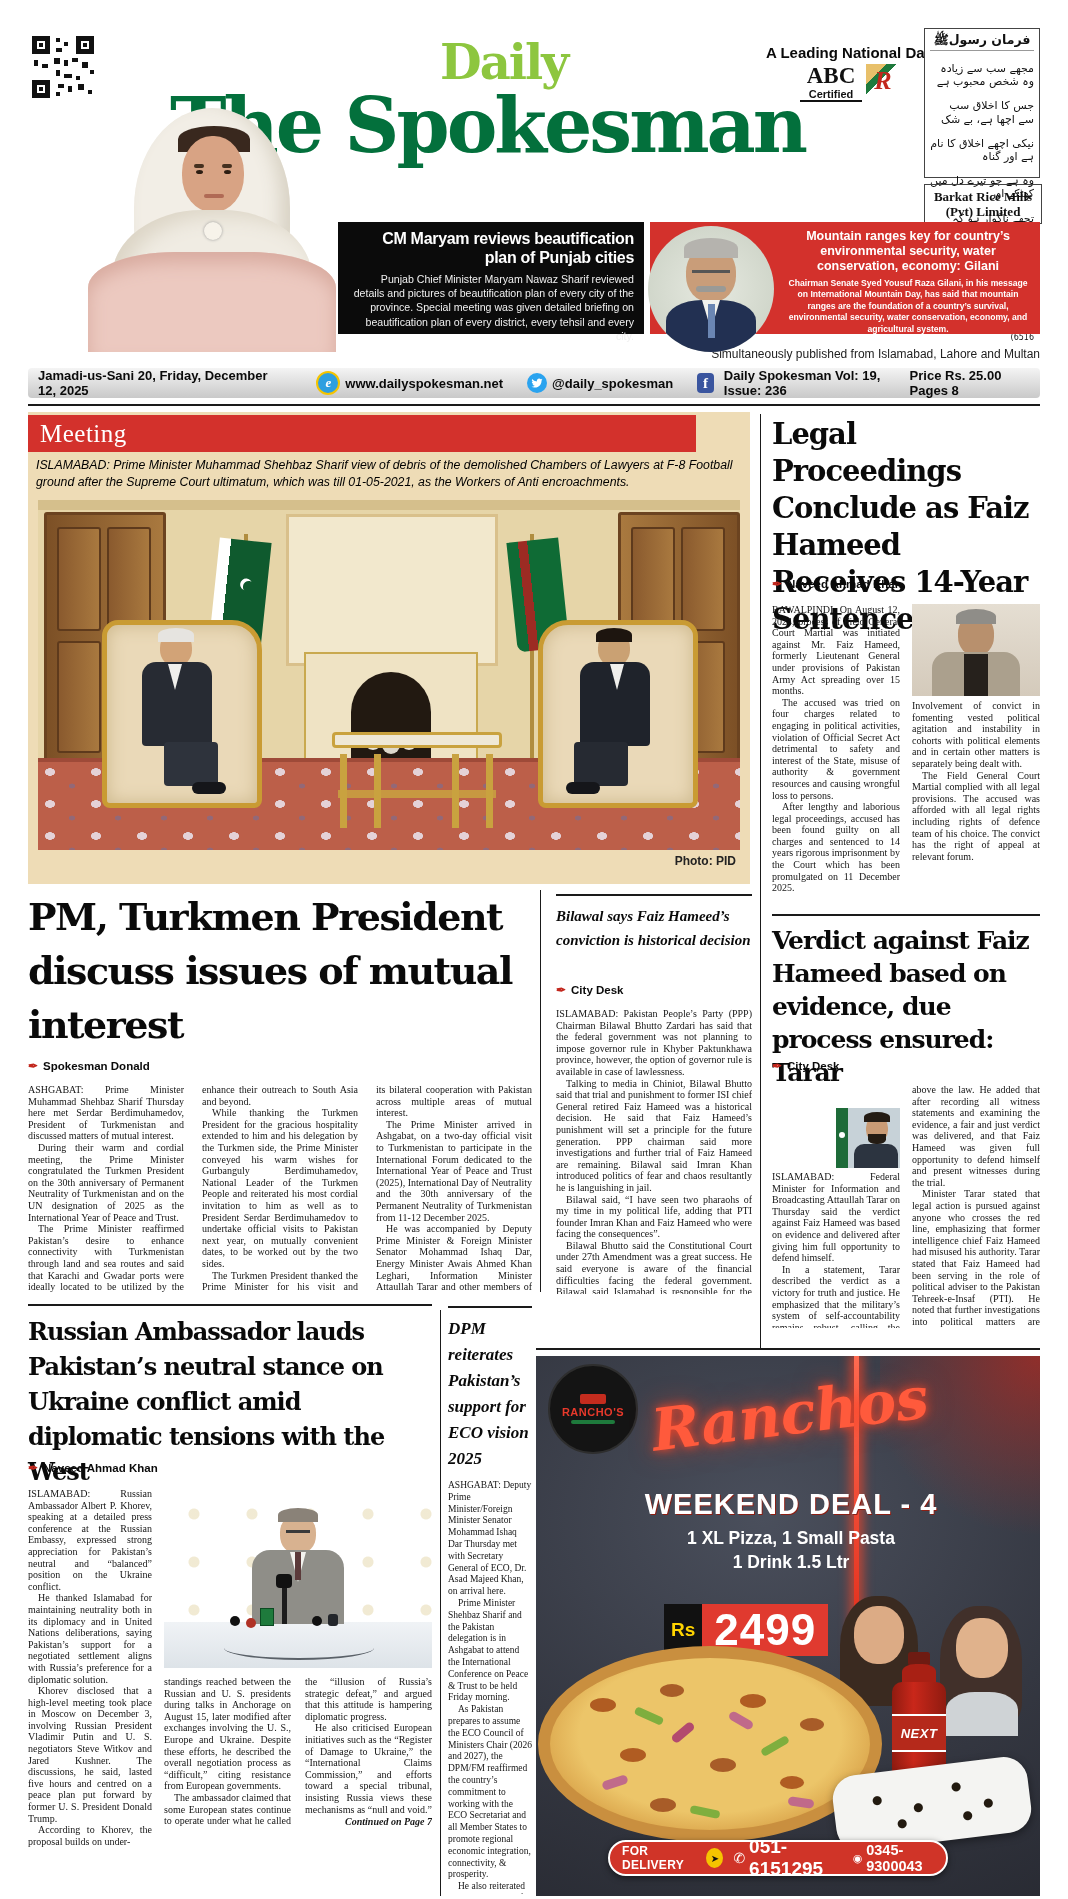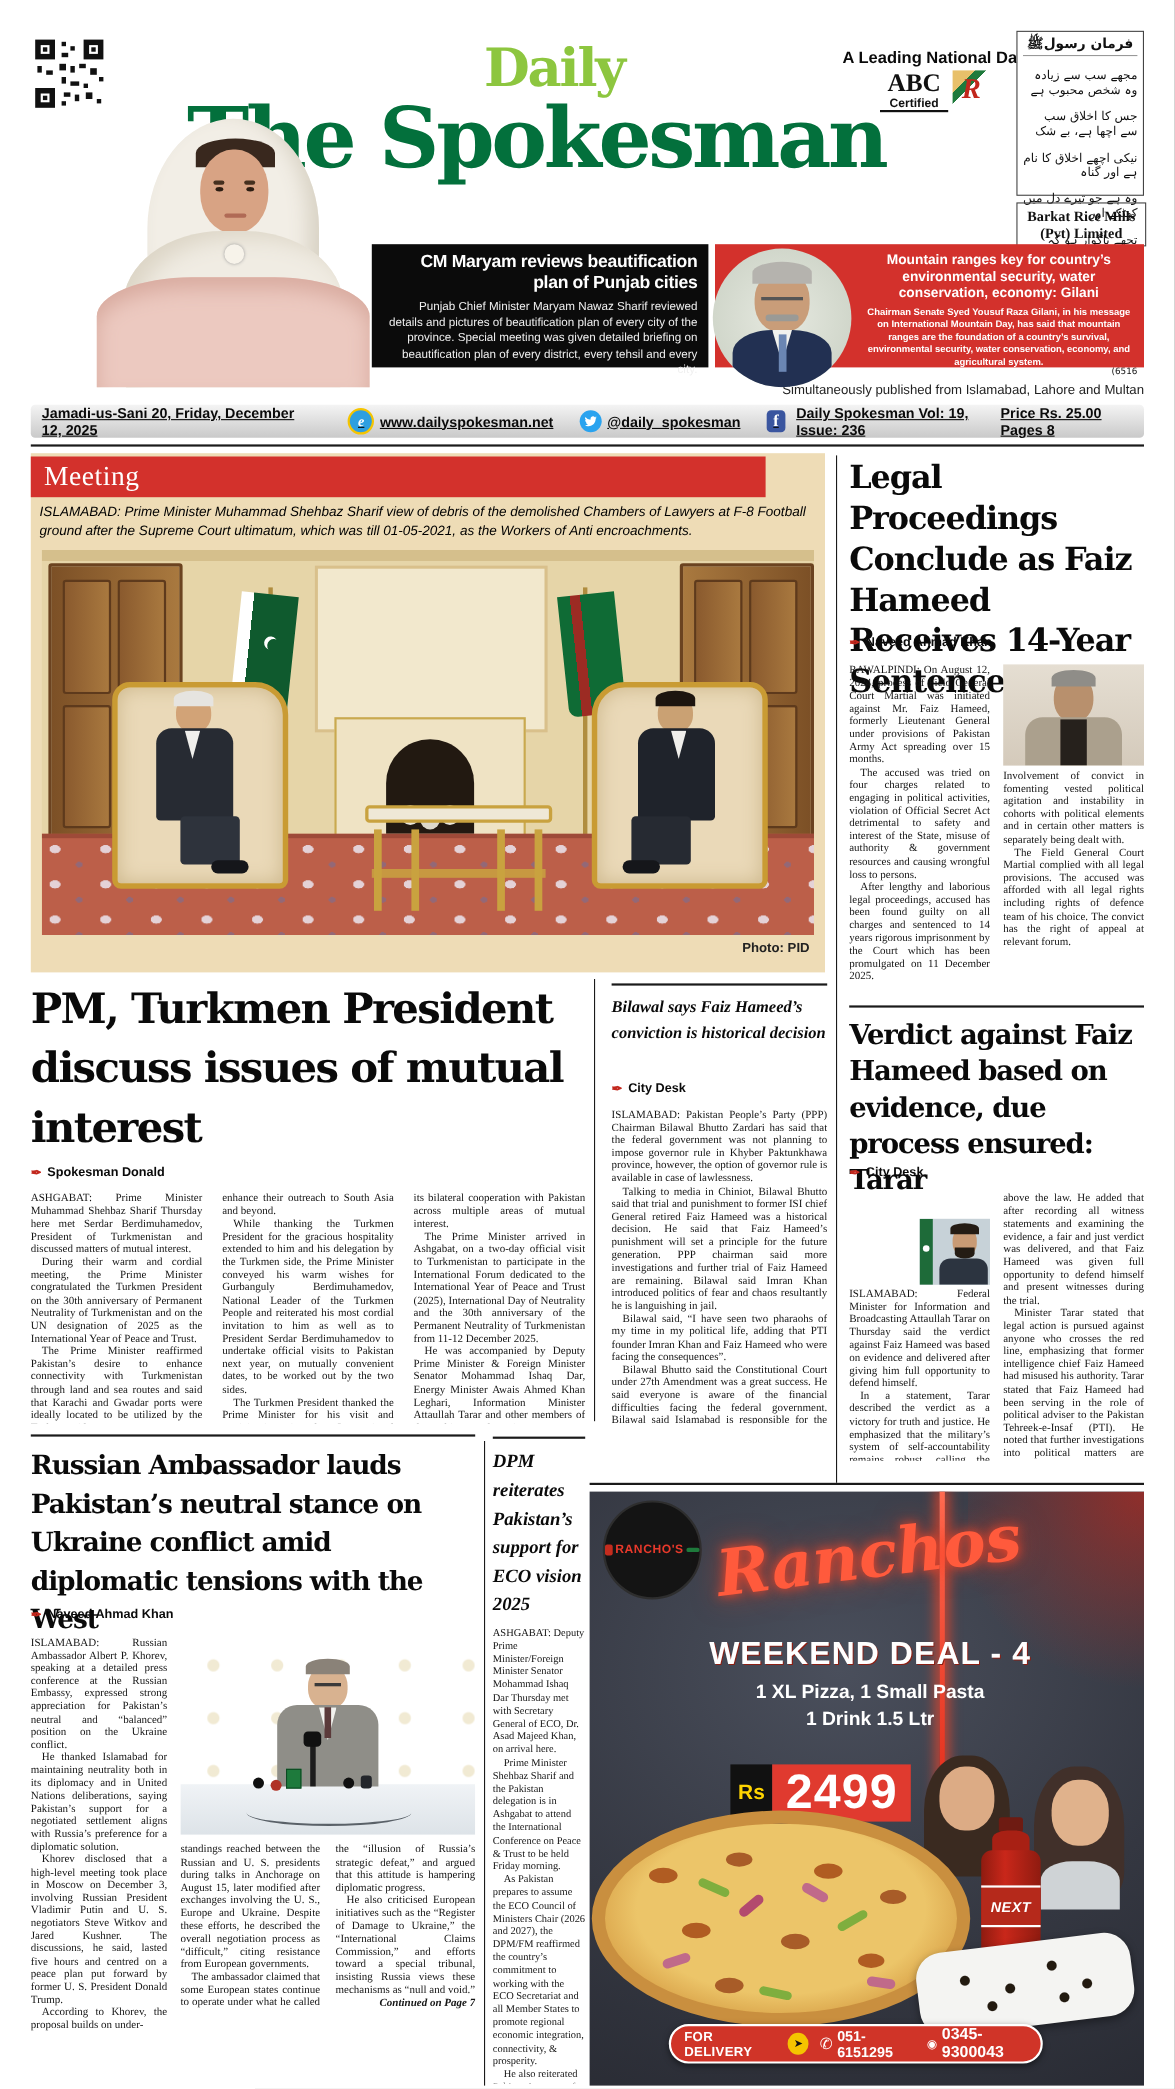--- a/index.html
+++ b/index.html
@@ -10,21 +10,21 @@
   .italhl{font-family:"Liberation Serif",serif;font-style:italic;font-weight:bold;color:#0a0a0a;}
   .bodytx{font-family:"Liberation Serif",serif;font-size:10px;line-height:11.6px;text-align:justify;color:#151515;overflow:hidden;}
   .bodytx p{margin:0;text-indent:10px;}
   .bodytx p:first-child{text-indent:0;}
   .byline{display:flex;align-items:center;gap:5px;font-weight:bold;font-size:11.5px;color:#0a0a0a;}
   .pen{color:#c2271d;font-size:12px;line-height:12px;}
   .rule-h{background:#1a1a1a;height:1.5px;}
   .rule-v{background:#1a1a1a;width:1px;}
   .colwrap{display:flex;}
   .dateline{display:flex;align-items:center;background:linear-gradient(#f4f4f4,#c9c9c9);
-            border-radius:4px;font-weight:bold;font-size:13px;color:#0a0a0a;text-decoration:underline;}
+            border-radius:4px;font-weight:bold;font-size:13px;color:#0a0a0a;}
   .ic{display:inline-flex;align-items:center;justify-content:center;border-radius:50%;
       width:20px;height:20px;color:#fff;font-weight:bold;flex:0 0 auto;}
   .urdu{direction:rtl;font-family:"DejaVu Sans",sans-serif;text-align:right;}
   .doorpanel{position:absolute;border:2px solid #5e3a1c;border-radius:3px;
              background:linear-gradient(90deg,#8a5a2e,#a9793f);}
   .leg{position:absolute;width:7px;height:74px;background:#c9a23f;bottom:0;}
   .topping{position:absolute;border-radius:50%;}
   .adtxt{color:#fff;font-weight:bold;}
 </style>
 </head>
@@ -356,21 +356,21 @@
       <p>As Pakistan prepares to assume the ECO Council of Ministers Chair (2026 and 2027), the DPM/FM reaffirmed the country’s commitment to working with the ECO Secretariat and all Member States to promote regional economic integration, connectivity, &amp; prosperity.</p>
       <p>He also reiterated Pakistan’s support for ECO Vision 2025 and suggested that ECO Secretariat should start working for next upgraded version of ECO Vision 2035.</p>
     </div>
 
   <div class="abs rule-h" style="left:536px;top:1348px;width:504px;"></div>
   <div class="abs" style="left:536px;top:1356px;width:504px;height:540px;overflow:hidden;
               background:radial-gradient(120% 90% at 45% 30%, #4a4f5c 0%, #343741 55%, #262830 100%);">
     <div class="abs" style="right:0;top:0;width:160px;height:200px;background:radial-gradient(circle at 100% 0, rgba(220,40,25,0.55) 0%, transparent 70%);"></div>
     <div class="abs" style="left:318px;top:0;width:5px;height:300px;background:linear-gradient(#ff6a50,#e02a18);box-shadow:0 0 12px 3px rgba(255,70,40,0.8);"></div>
 
-    <div class="abs" style="left:12px;top:8px;width:86px;height:86px;border-radius:50%;background:#141414;border:2px solid #2e2e2e;display:flex;align-items:center;justify-content:center;gap:2px;">
+    <div class="abs" style="left:12px;top:8px;width:86px;height:86px;border-radius:50%;background:#141414;border:2px solid #2e2e2e;display:flex;flex-direction:column;align-items:center;justify-content:center;gap:2px;">
       <div style="width:26px;height:10px;background:#c42c1e;border-radius:2px;"></div>
       <span style="color:#e8392b;font-weight:bold;font-size:11px;letter-spacing:0.5px;">RANCHO'S</span>
       <div style="width:44px;height:4px;background:#1e7a3c;border-radius:2px;"></div>
     </div>
 
     <div class="abs" style="left:104px;top:24px;width:300px;text-align:center;font-family:'DejaVu Serif',serif;font-style:italic;font-weight:bold;
                 font-size:58px;color:#ff5a3c;transform:rotate(-7deg);
                 text-shadow:0 0 10px rgba(255,70,40,0.95),0 0 26px rgba(255,60,30,0.6);">Ranchos</div>
 
     <div class="abs adtxt" style="left:100px;top:132px;width:310px;text-align:center;font-size:29px;letter-spacing:1px;text-shadow:1px 1px 0 #8c1f14;">WEEKEND DEAL - 4</div>
@@ -423,19 +423,19 @@
     <div class="abs" style="left:298px;top:404px;width:196px;height:88px;">
       <div class="abs" style="left:0;top:6px;width:196px;height:76px;background:#f4f4f2;border-radius:24px;transform:rotate(-7deg);box-shadow:0 3px 8px rgba(0,0,0,0.4);"></div>
       <div class="abs" style="left:14px;top:16px;width:168px;height:56px;background:radial-gradient(#ecd9a0,#dcc27e);border-radius:50%;transform:rotate(-7deg);
            background-image:radial-gradient(circle 5px at 30px 18px,#221a10 0 4px,transparent 5px),radial-gradient(circle 5px at 70px 30px,#221a10 0 4px,transparent 5px),radial-gradient(circle 5px at 110px 14px,#221a10 0 4px,transparent 5px),radial-gradient(circle 5px at 140px 34px,#221a10 0 4px,transparent 5px),radial-gradient(circle 5px at 52px 44px,#221a10 0 4px,transparent 5px),radial-gradient(circle 5px at 118px 44px,#221a10 0 4px,transparent 5px);"></div>
     </div>
 
     <div class="abs" style="left:72px;top:484px;width:336px;height:32px;background:#d03428;border:2px solid #fff;border-radius:18px;display:flex;align-items:center;box-shadow:0 2px 6px rgba(0,0,0,0.5);">
       <span style="color:#fff;font-weight:bold;font-size:12px;margin-left:12px;letter-spacing:0.3px;">FOR DELIVERY</span>
       <span style="width:20px;height:20px;border-radius:50%;background:#f5c400;color:#111;font-size:10px;display:inline-flex;align-items:center;justify-content:center;margin-left:6px;">➤</span>
       <span style="color:#fff;font-size:14px;margin-left:10px;">✆</span>
-      <span style="color:#fff;font-weight:bold;font-size:13px;margin-left:4px;">051-6151295</span>
+      <span style="color:#fff;font-weight:bold;font-size:19px;margin-left:4px;">051-6151295</span>
       <span style="color:#fff;font-size:11px;margin-left:8px;">◉</span>
       <span style="color:#fff;font-weight:bold;font-size:14.5px;margin-left:4px;">0345-9300043</span>
     </div>
   </div>
 
 </div>
 
 </body></html>

